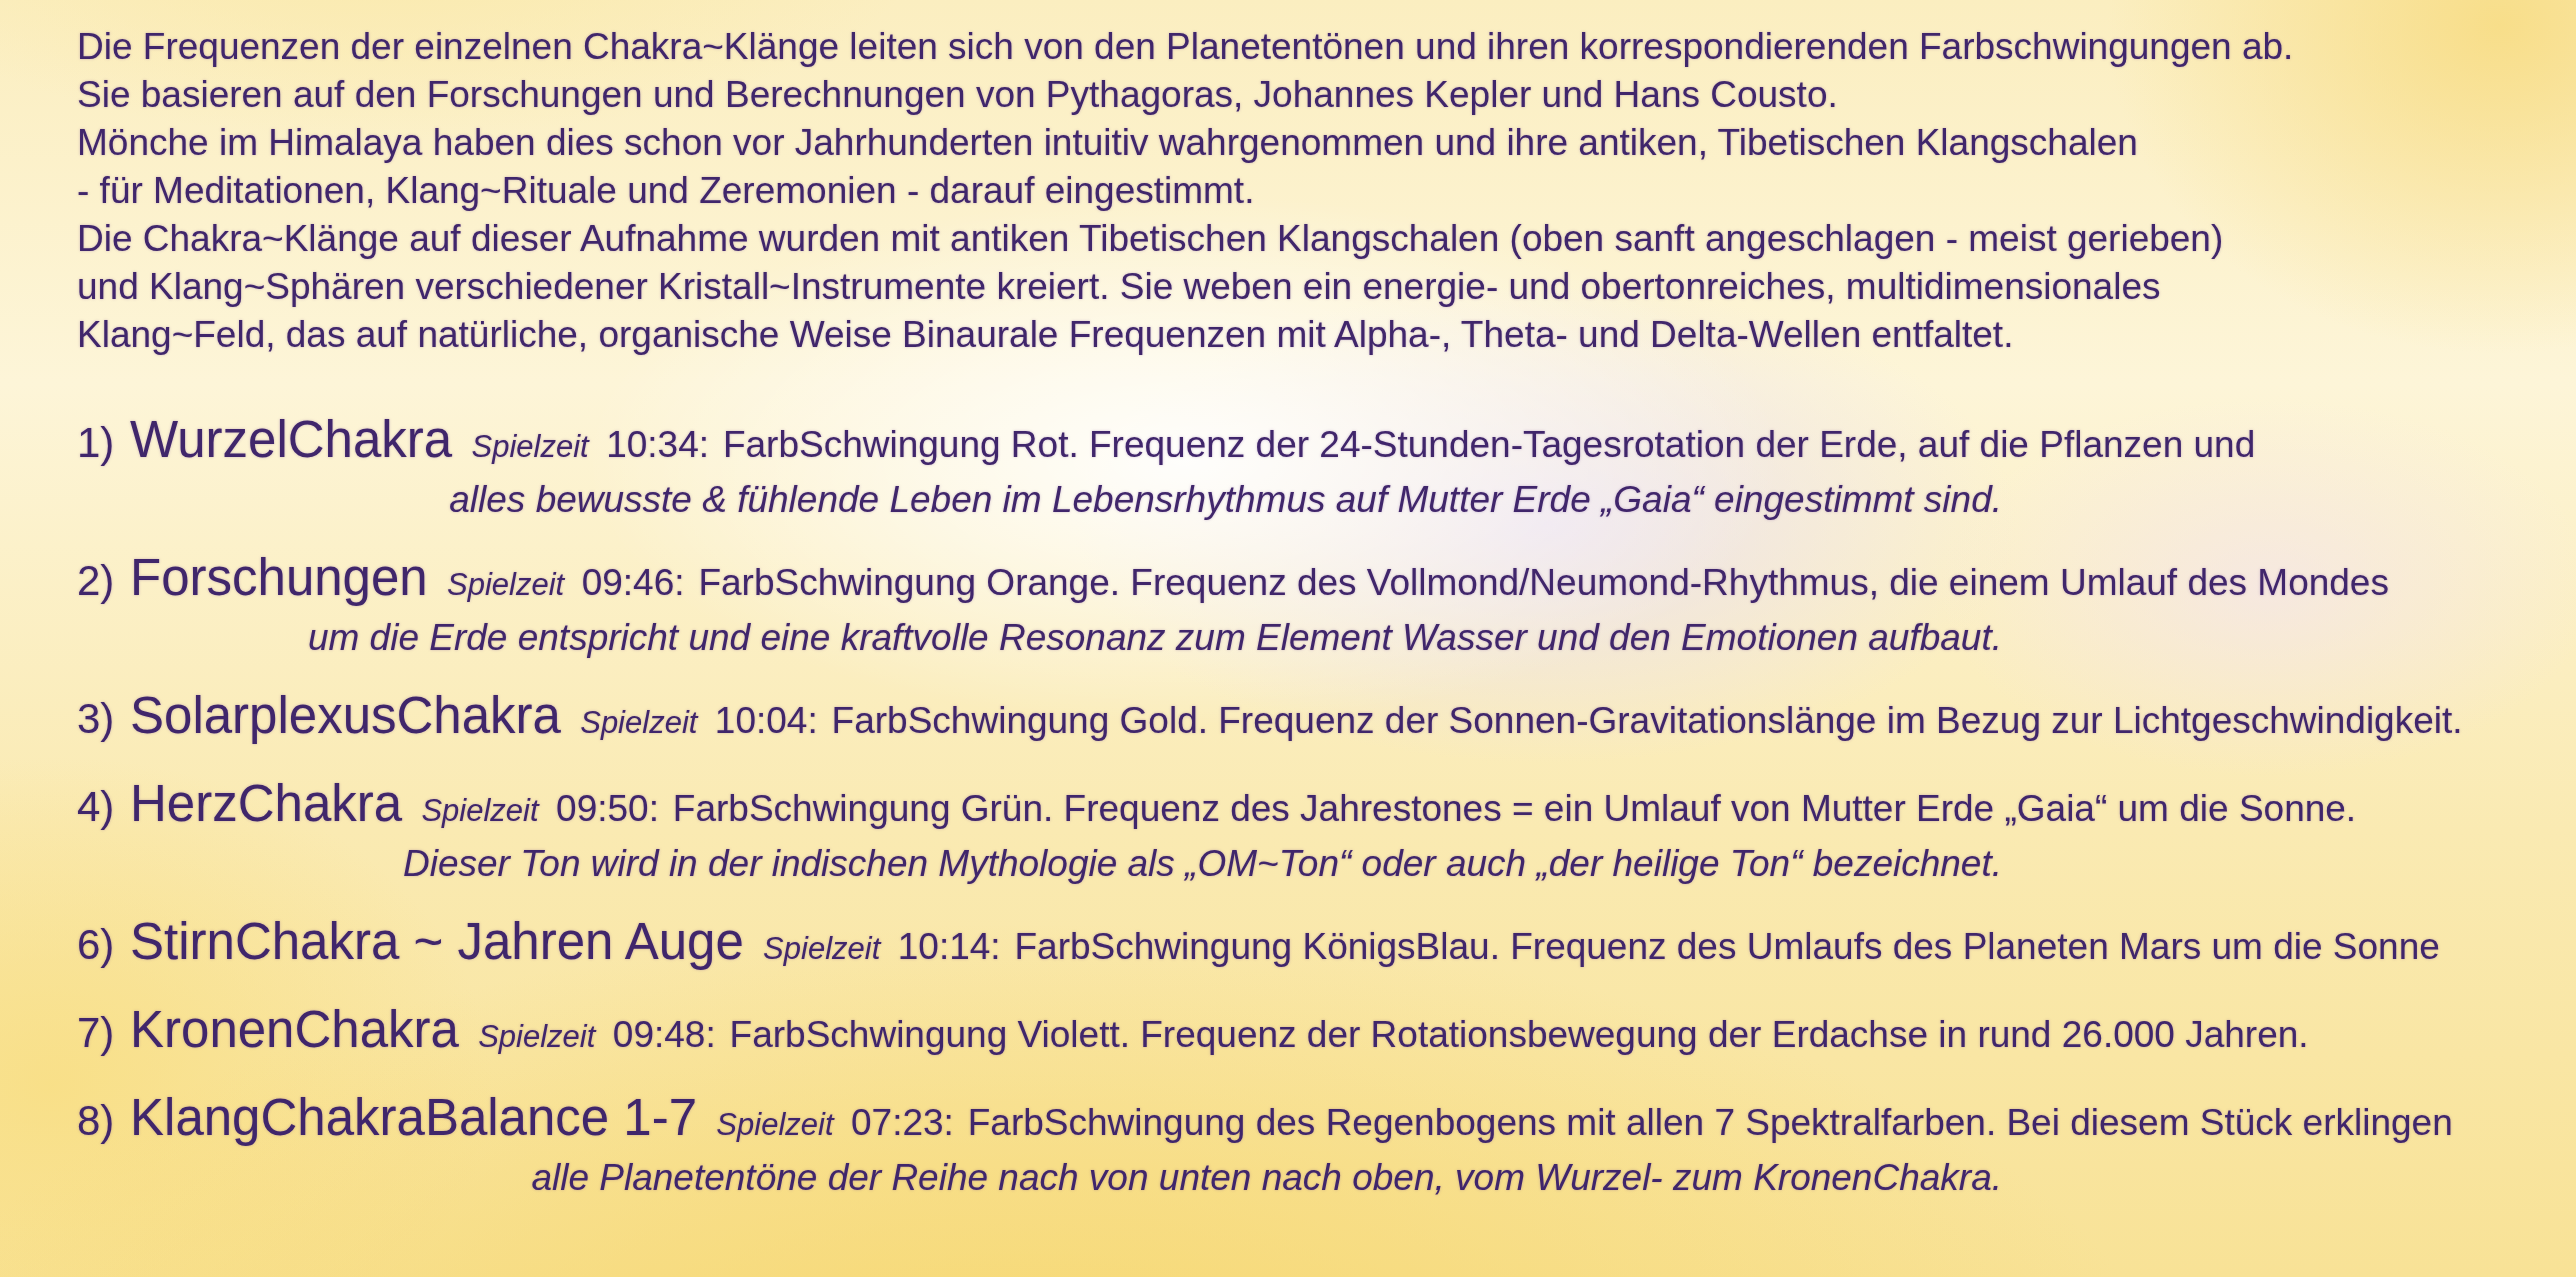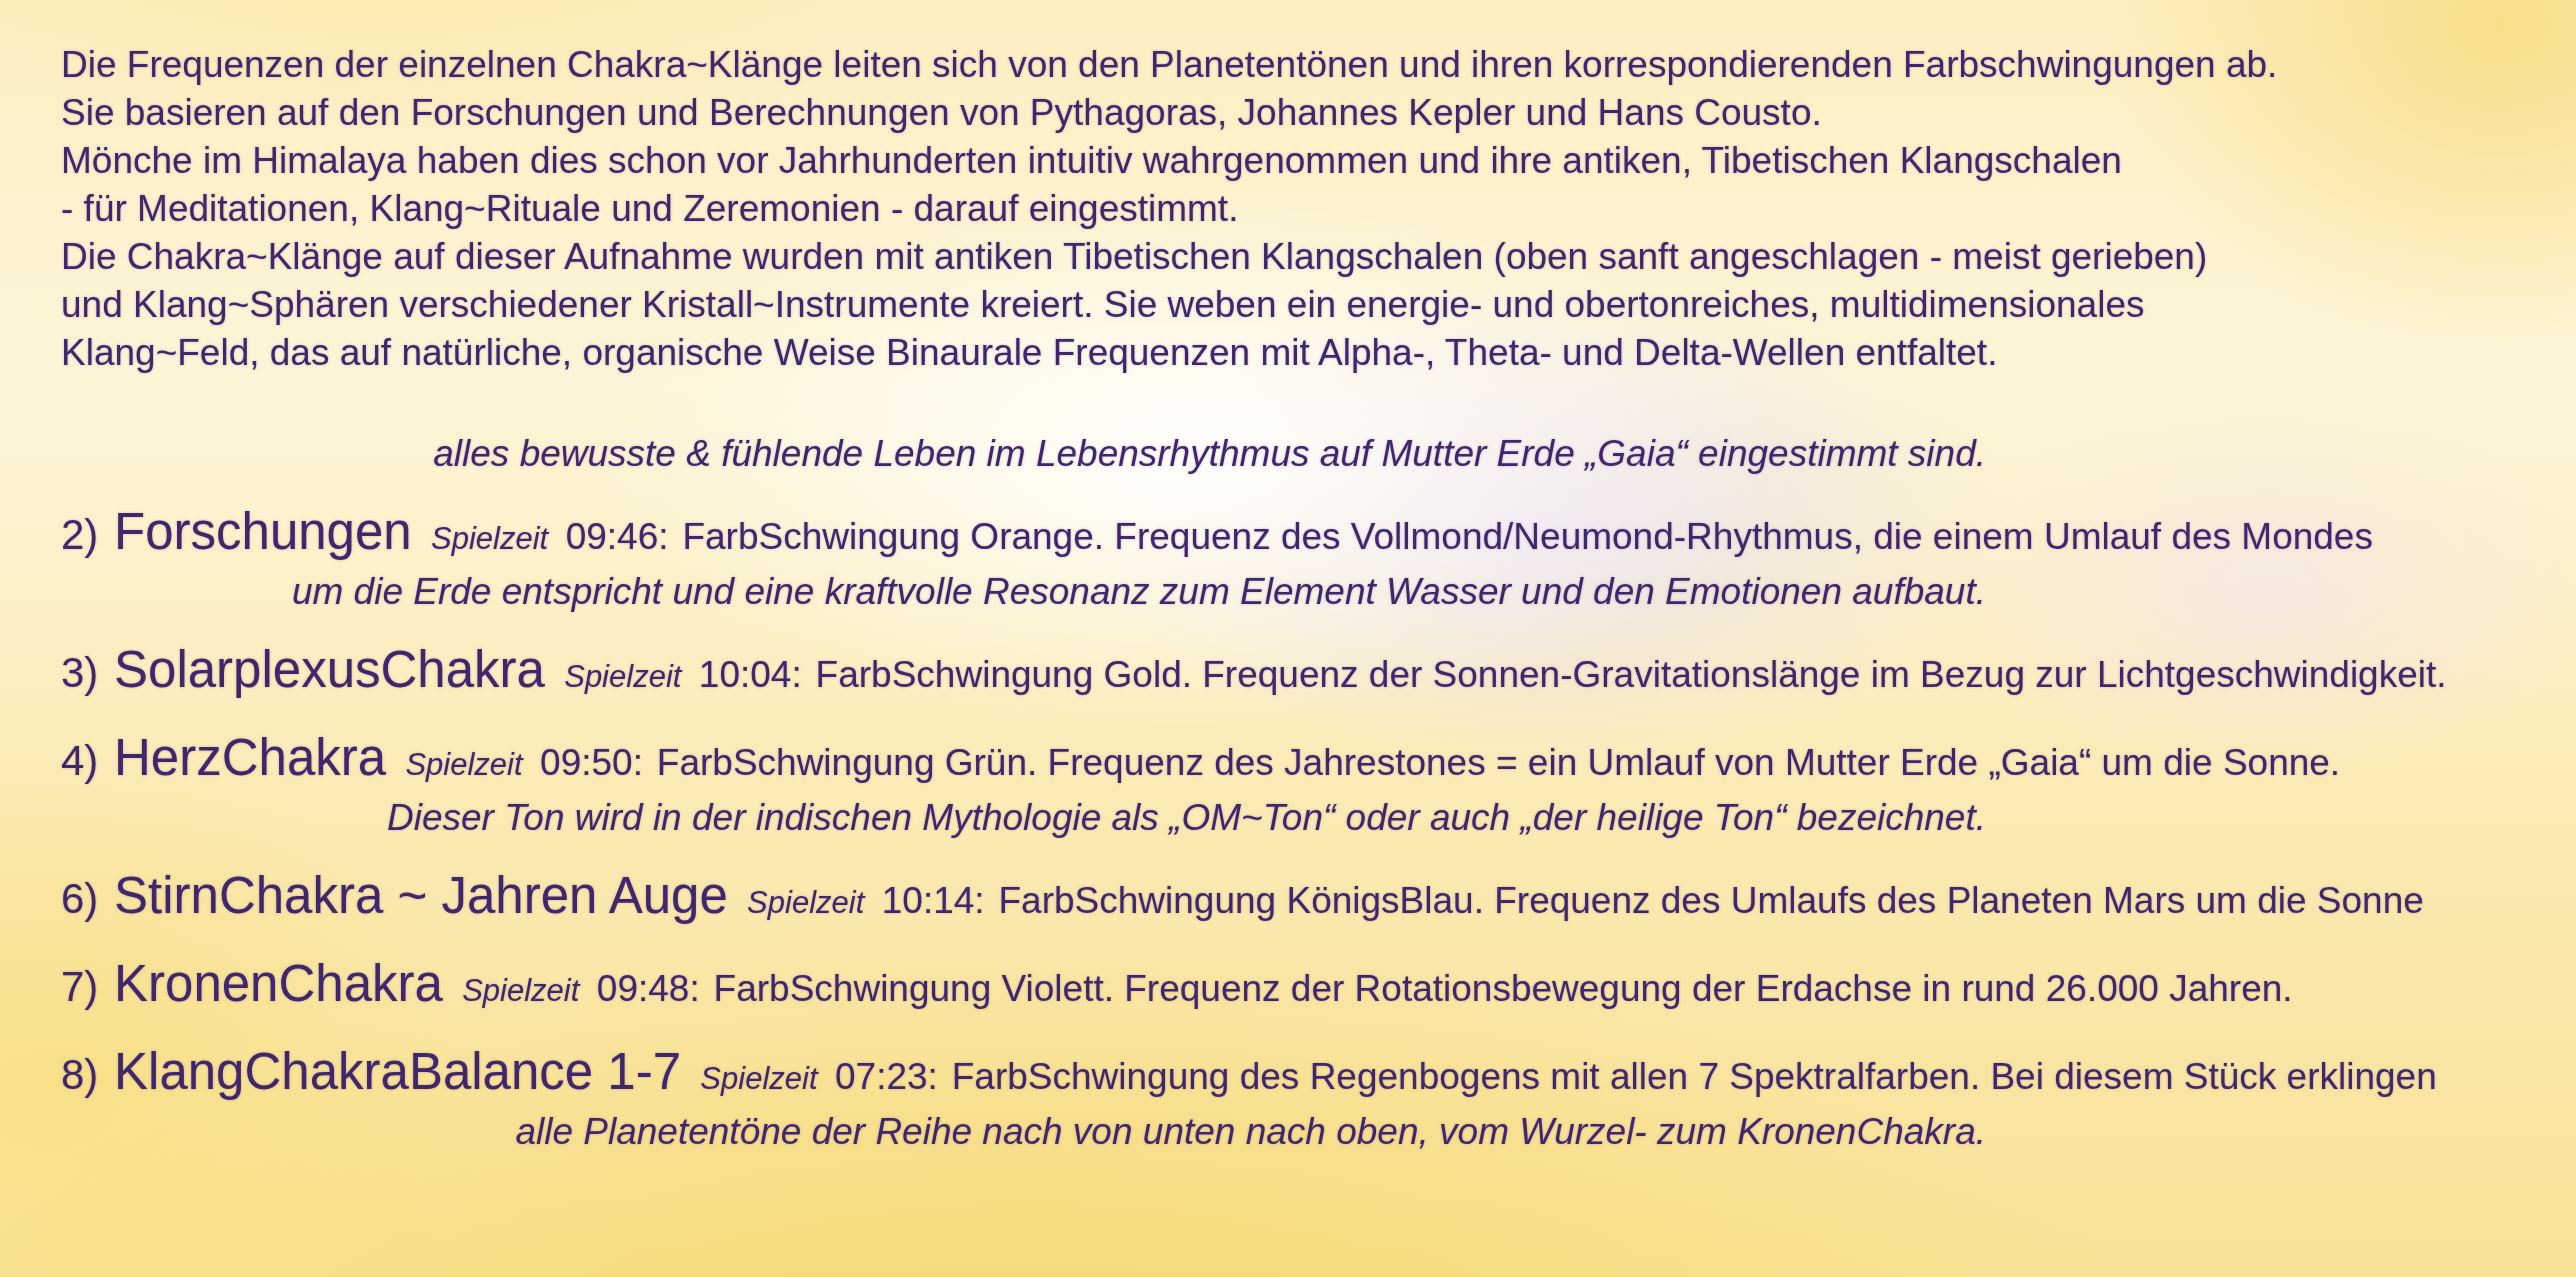--- a/index.html
+++ b/index.html
@@ -19,22 +19,23 @@
       radial-gradient(ellipse 559px 469px at 97% 2%, rgba(247,219,128,.85), rgba(247,219,128,0) 70%),
       radial-gradient(ellipse 1532px 676px at 40% 112%, rgba(246,214,108,.9), rgba(246,214,108,0) 75%),
       radial-gradient(ellipse 631px 469px at 2% 85%, rgba(248,222,130,.8), rgba(248,222,130,0) 70%),
       radial-gradient(ellipse 721px 270px at 15% -5%, rgba(250,233,170,.9), rgba(250,233,170,0) 75%),
       linear-gradient(180deg, #fbeec0 0%, #fdf5d8 30%, #faeab2 65%, #f8e296 100%);
   }
   .page {
     box-sizing: border-box;
     width: 2056px;
     height: 1277px;
-    padding: 41px 70px 0 61px;
+    padding: 23px 70px 0 61px;
     text-shadow: 0 0 2.7px rgba(105,62,145,0.35);
+    margin-left: 16px;
   }
   .intro-line {
     font-size: 37px;
     line-height: 48px;
     white-space: nowrap;
   }
   .tracks {
     margin-top: 52px;
   }
   .track {
@@ -80,20 +81,27 @@
     <div class="intro-line">Mönche im Himalaya haben dies schon vor Jahrhunderten intuitiv wahrgenommen und ihre antiken, Tibetischen Klangschalen</div>
     <div class="intro-line">- für Meditationen, Klang~Rituale und Zeremonien - darauf eingestimmt.</div>
     <div class="intro-line">Die Chakra~Klänge auf dieser Aufnahme wurden mit antiken Tibetischen Klangschalen (oben sanft angeschlagen - meist gerieben)</div>
     <div class="intro-line">und Klang~Sphären verschiedener Kristall~Instrumente kreiert. Sie weben ein energie- und obertonreiches, multidimensionales</div>
     <div class="intro-line">Klang~Feld, das auf natürliche, organische Weise Binaurale Frequenzen mit Alpha-, Theta- und Delta-Wellen entfaltet.</div>
   </div>
 
   <div class="tracks">
 
     <div class="track">
+      <div class="track-line">
+        <span class="track-num">1)</span>
+        <span class="track-name">WurzelChakra</span>
+        <span class="spielzeit">Spielzeit</span>
+        <span class="track-time">10:34:</span>
+        <span class="track-desc">FarbSchwingung Rot. Frequenz der 24-Stunden-Tagesrotation der Erde, auf die Pflanzen und</span>
+      </div>
       <div class="cont-line">alles bewusste &amp; fühlende Leben im Lebensrhythmus auf Mutter Erde „Gaia“ eingestimmt sind.</div>
     </div>
 
     <div class="track">
       <div class="track-line">
         <span class="track-num">2)</span>
         <span class="track-name">Forschungen</span>
         <span class="spielzeit">Spielzeit</span>
         <span class="track-time">09:46:</span>
         <span class="track-desc">FarbSchwingung Orange. Frequenz des Vollmond/Neumond-Rhythmus, die einem Umlauf des Mondes</span>

